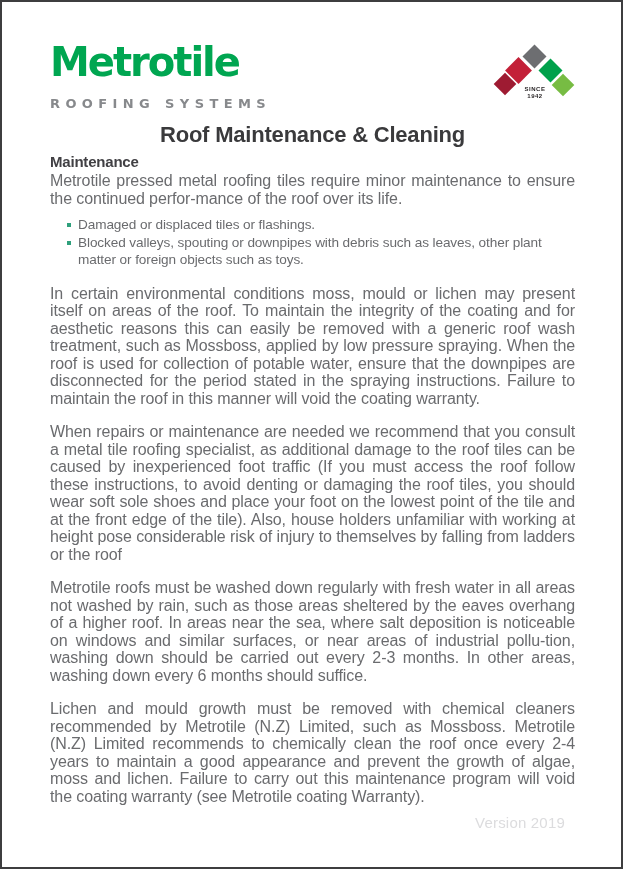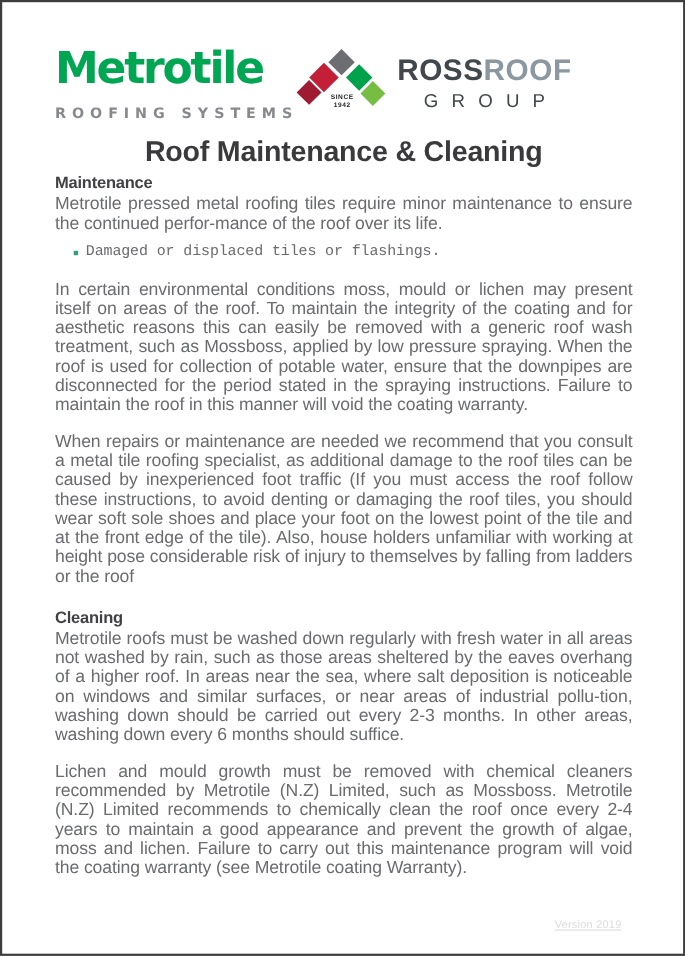--- a/index.html
+++ b/index.html
@@ -13,21 +13,21 @@
     margin: 0 auto;
     background: #ffffff;
     border: 2px solid #3d3d3f;
     padding: 0 46px 0 48px;
     overflow: hidden;
   }
 
   
   .header {
     display: flex;
-    justify-content: flex-start;
+    justify-content: space-between;
     align-items: center;
     padding-top: 42px;
     height: 106px;
   }
 
   .mt-logo { line-height: 1; }
   .mt-word {
     font-family: "DejaVu Sans", sans-serif;
     font-weight: bold;
     font-size: 40px;
@@ -67,21 +67,21 @@
   .rr-name .rr-roof { color: #8c98a1; }
   .rr-group {
     font-size: 17px; font-weight: 400; color: #42474b;
     letter-spacing: 12px; margin-top: 4px; margin-right: -12px;
     white-space: nowrap;
   }
 
   
   .doc-title {
     text-align: center;
-    font-size: 26px;
+    font-size: 22px;
     font-weight: 700;
     color: #3a3a3c;
     margin: 14px 0 5px;
     letter-spacing: -0.2px;
   }
 
   h2.section-heading {
     font-size: 15px;
     font-weight: 700;
     color: #414044;
@@ -95,46 +95,44 @@
     line-height: 17.5px;
     color: #6a6b6e;
     text-align: justify;
     letter-spacing: -0.1px;
     margin: 0 0 16px;
   }
 
   ul.bullet-list {
     list-style: none;
     margin: -7px 0 16px 17px;
-    font-family: Liberation Mono, monospace;
   }
   ul.bullet-list li {
     position: relative;
     font-size: 13.6px;
     line-height: 17.5px;
     color: #6a6b6e;
     letter-spacing: -0.1px;
     padding-left: 11px;
   }
   ul.bullet-list li::before {
     content: "";
     position: absolute;
     left: 0; top: 7px;
     width: 4px; height: 4px;
     background: #2fa07c;
   }
 
   .footer-version {
     position: absolute;
     right: 56px;
-    bottom: 20px;
-    font-size: 10px;
+    bottom: 36px;
+    font-size: 15px;
     color: #dcdcde;
     letter-spacing: 0.2px;
-    text-decoration: underline;
   }
 </style>
 </head>
 <body>
 
 <div class="page">
 
   <div class="header">
 
     <div class="mt-logo">
@@ -147,46 +145,40 @@
         <span class="rr-d rr-d-gray"></span>
         <span class="rr-d rr-d-crimson"></span>
         <span class="rr-d rr-d-green"></span>
         <span class="rr-d rr-d-darkred"></span>
         <span class="rr-d rr-d-ltgreen"></span>
         <span class="rr-since">
           <span>SINCE</span><br>
           <span>1942</span>
         </span>
       </div>
-      <div class="rr-text">
-        <div class="rr-name">
-          <span class="rr-ross">ROSS</span><span class="rr-roof">ROOF</span>
-        </div>
-        <div class="rr-group">GROUP</div>
-      </div>
     </div>
 
   </div>
 
   <h1 class="doc-title">Roof Maintenance &amp; Cleaning</h1>
 
   <h2 class="section-heading first">Maintenance</h2>
 
   <p class="body-para">Metrotile pressed metal roofing tiles require minor maintenance to ensure the continued perfor-mance of the roof over its life.</p>
 
 
   <ul class="bullet-list">
     <li>Damaged or displaced tiles or flashings.</li>
+    <li>Blocked valleys, spouting or downpipes with debris such as leaves, other plant matter or foreign objects such as toys.</li>
   </ul>
 
   <p class="body-para">In certain environmental conditions moss, mould or lichen may present itself on areas of the roof. To maintain the integrity of the coating and for aesthetic reasons this can easily be removed with a generic roof wash treatment, such as Mossboss, applied by low pressure spraying. When the roof is used for collection of potable water, ensure that the downpipes are disconnected for the period stated in the spraying instructions. Failure to maintain the roof in this manner will void the coating warranty.</p>
 
   <p class="body-para">When repairs or maintenance are needed we recommend that you consult a metal tile roofing specialist, as additional damage to the roof tiles can be caused by inexperienced foot traffic (If you must access the roof follow these instructions, to avoid denting or damaging the roof tiles, you should wear soft sole shoes and place your foot on the lowest point of the tile and at the front edge of the tile). Also, house holders unfamiliar with working at height pose considerable risk of injury to themselves by falling from ladders or the roof</p>
 
-  <h2 class="section-heading">Cleaning</h2>
 
   <p class="body-para">Metrotile roofs must be washed down regularly with fresh water in all areas not washed by rain, such as those areas sheltered by the eaves overhang of a higher roof. In areas near the sea, where salt deposition is noticeable on windows and similar surfaces, or near areas of industrial pollu-tion, washing down should be carried out every 2-3 months. In other areas, washing down every 6 months should suffice.</p>
 
   <p class="body-para">Lichen and mould growth must be removed with chemical cleaners recommended by Metrotile (N.Z) Limited, such as Mossboss. Metrotile (N.Z) Limited recommends to chemically clean the roof once every 2-4 years to maintain a good appearance and prevent the growth of algae, moss and lichen. Failure to carry out this maintenance program will void the coating warranty (see Metrotile coating Warranty).</p>
 
   <div class="footer-version">Version 2019</div>
 
 </div>
 
 </body></html>

